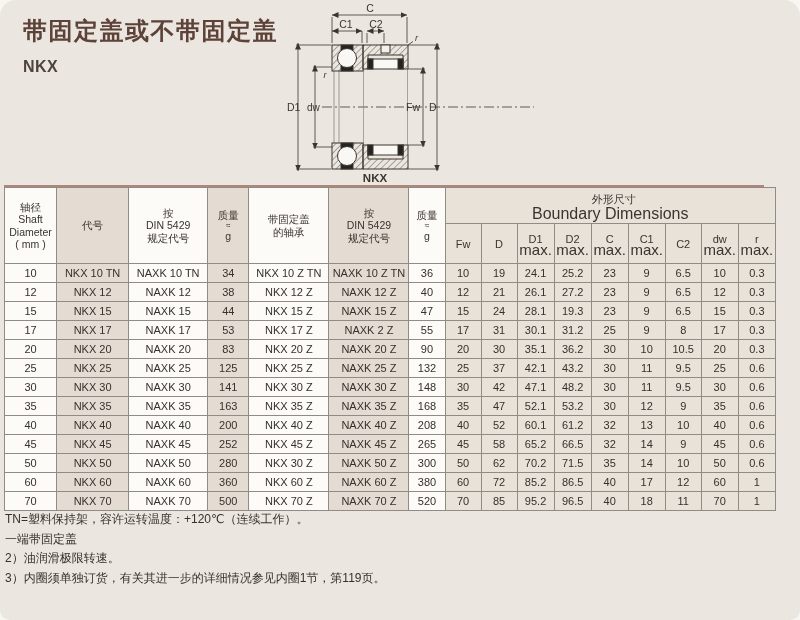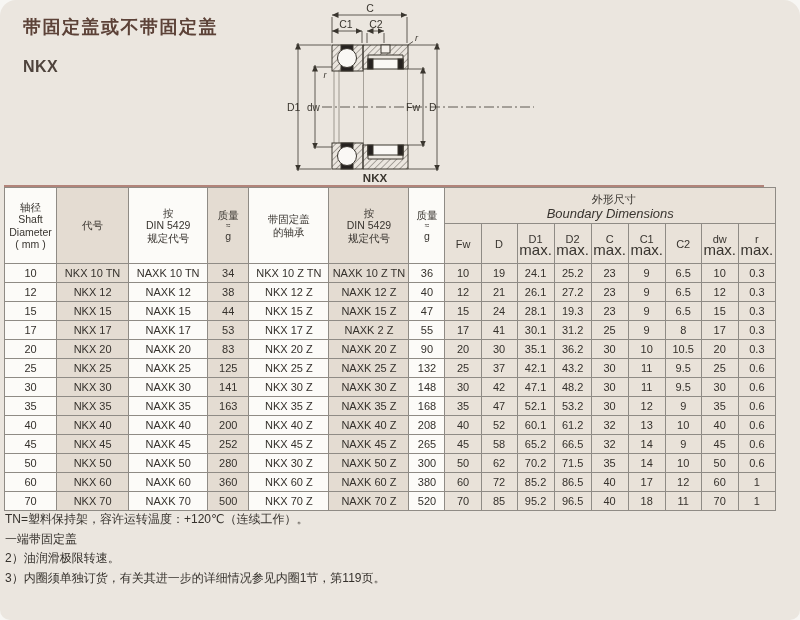--- a/index.html
+++ b/index.html
@@ -1,31 +1,31 @@
 <!DOCTYPE html>
 <html><head>
 <meta charset="utf-8">
 <style>
   html,body{margin:0;padding:0;}
   body{width:800px;height:620px;background:#f7f6f3;font-family:"Liberation Sans","DejaVu Sans",sans-serif;position:relative;}
   .page{position:absolute;left:0;top:0;width:800px;height:620px;background:#ebe6df;
         border-radius:16px 16px 10px 10px;overflow:hidden;color:#38342f;}
-  .title{position:absolute;left:23px;top:15px;font-size:18px;font-weight:bold;color:#5c4238;letter-spacing:1.5px;}
+  .title{position:absolute;left:23px;top:15px;font-size:24px;font-weight:bold;color:#5c4238;letter-spacing:1.5px;}
   .series{position:absolute;left:23px;top:55px;font-size:16px;font-weight:bold;color:#4f443d;line-height:23px;letter-spacing:.5px;}
   .diagram{position:absolute;left:286px;top:2px;width:252px;height:182px;}
   svg text{font-family:"Liberation Sans","DejaVu Sans",sans-serif;fill:#3a362f;}
 
   .tablewrap{position:absolute;left:4px;top:185px;width:760px;border-top:2px solid #b2847a;}
   table{border-collapse:collapse;table-layout:fixed;width:772px;}
   th,td{border:1px solid #8f8b85;text-align:center;padding:0;overflow:hidden;white-space:nowrap;}
   thead th{font-weight:normal;font-size:10.5px;line-height:12.5px;vertical-align:middle;}
   #hrow1{height:36px;}
   #hrow2{height:40px;}
   .gh-zh{font-size:11px;line-height:15px;padding-left:7px;}
-  .gh-en{font-size:13px;line-height:13px;font-style:italic;}
+  .gh-en{font-size:16px;line-height:13px;}
   .sym{font-size:11px;line-height:12px;}
   .sub{font-size:15px;line-height:9px;}
   .approx{font-size:8px;line-height:8px;}
   tbody td{height:18px;font-size:11px;color:#35312c;}
   .w{background:#fcfbf8;}
   .t{background:#e4dcd2;}
   .t2{background:#e9e2d9;}
   .footnotes{position:absolute;left:5px;top:510px;font-size:12px;line-height:19.5px;color:#35312c;}
 </style>
 </head>
@@ -280,21 +280,21 @@
           </tr>
           <tr>
             <td class="w">17</td>
             <td class="t">NKX 17</td>
             <td class="w">NAXK 17</td>
             <td class="t">53</td>
             <td class="w">NKX 17 Z</td>
             <td class="t">NAXK 2 Z</td>
             <td class="w">55</td>
             <td class="t2">17</td>
-            <td class="t2">41</td>
+            <td class="t2">31</td>
             <td class="t2">30.1</td>
             <td class="t2">31.2</td>
             <td class="t2">25</td>
             <td class="t2">9</td>
             <td class="t2">8</td>
             <td class="t2">17</td>
             <td class="t2">0.3</td>
           </tr>
           <tr>
             <td class="w">20</td>

